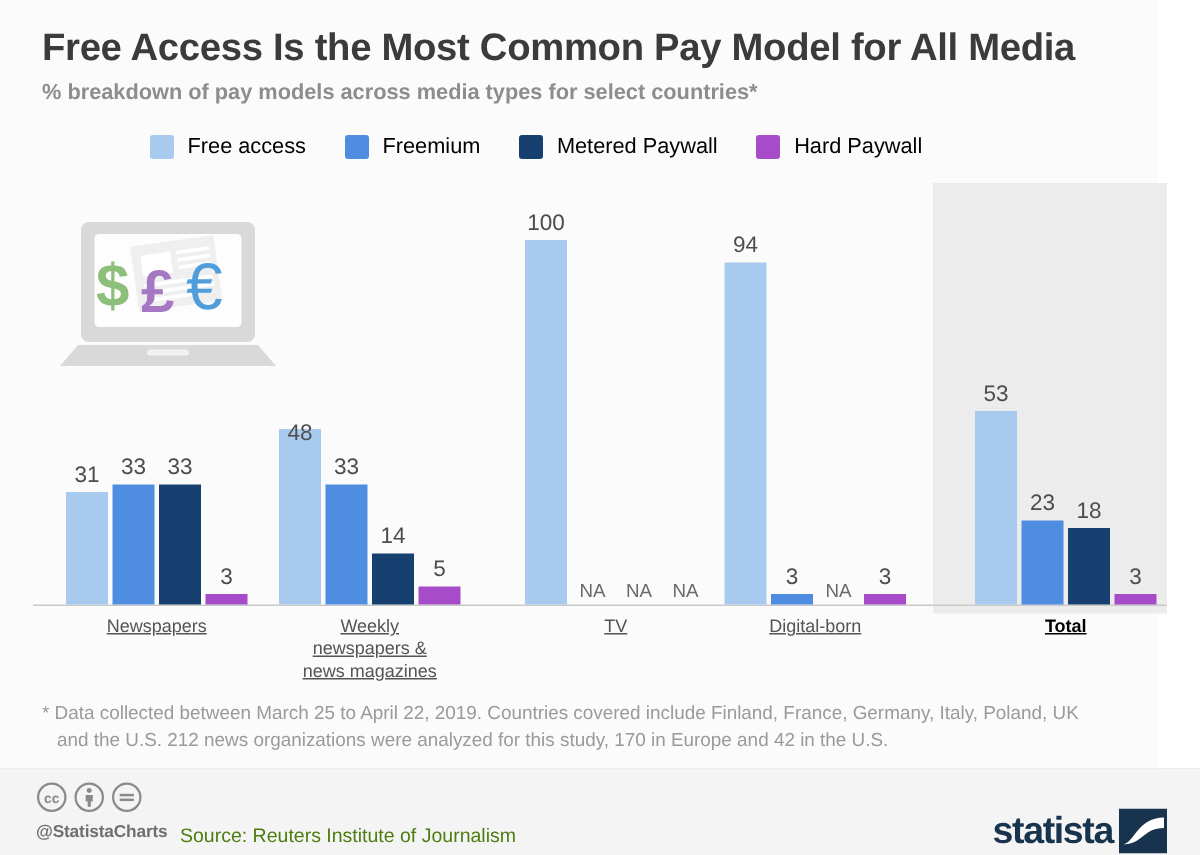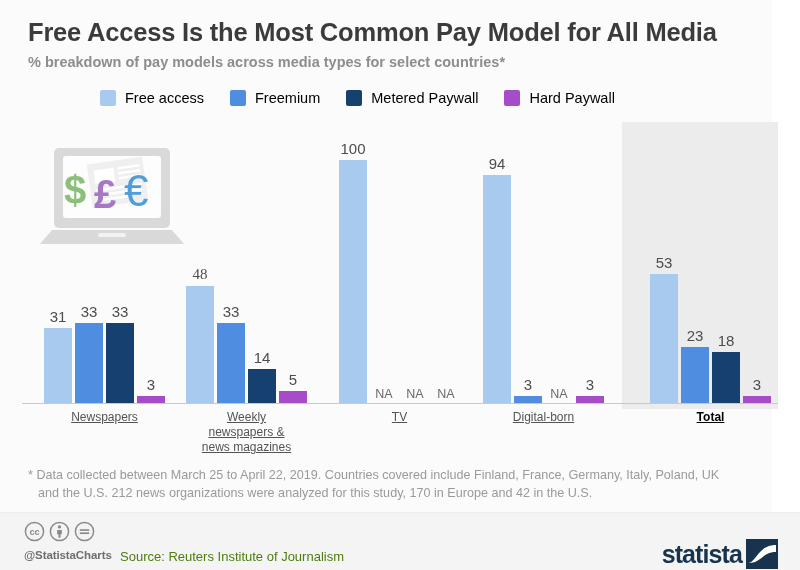--- a/index.html
+++ b/index.html
@@ -313,21 +313,21 @@
               <div class="bar-rect" style="height: 7px; background: rgb(166, 76, 200);"></div>
             </div>
           </div>
           <div class="group-label">
             <div>Newspapers</div>
           </div>
         </div>
         <div class="group" style="left: 186px; width: 121px;">
           <div class="bars">
             <div class="bar-slot">
-              <div class="bar-value" style="bottom: 121px; font-family: Liberation Serif, serif;">48</div>
+              <div class="bar-value" style="bottom: 107px;">48</div>
               <div class="bar-rect" style="height: 117px; background: rgb(169, 202, 239);"></div>
             </div>
             <div class="bar-slot">
               <div class="bar-value" style="bottom: 84px;">33</div>
               <div class="bar-rect" style="height: 80px; background: rgb(78, 141, 224);"></div>
             </div>
             <div class="bar-slot">
               <div class="bar-value" style="bottom: 38px;">14</div>
               <div class="bar-rect" style="height: 34px; background: rgb(22, 64, 111);"></div>
             </div>
@@ -335,21 +335,21 @@
               <div class="bar-value" style="bottom: 16px;">5</div>
               <div class="bar-rect" style="height: 12px; background: rgb(166, 76, 200);"></div>
             </div>
           </div>
           <div class="group-label">
             <div>Weekly</div>
             <div>newspapers &amp;</div>
             <div>news magazines</div>
           </div>
         </div>
-        <div class="group" style="left: 339px; width: 121px;">
+        <div class="group" style="left: 350px; width: 121px;">
           <div class="bars">
             <div class="bar-slot">
               <div class="bar-value" style="bottom: 247px;">100</div>
               <div class="bar-rect" style="height: 243px; background: rgb(169, 202, 239);"></div>
             </div>
             <div class="bar-slot">
               <div class="bar-value na" style="bottom: 3px;">NA</div>
             </div>
             <div class="bar-slot">
               <div class="bar-value na" style="bottom: 3px;">NA</div>

